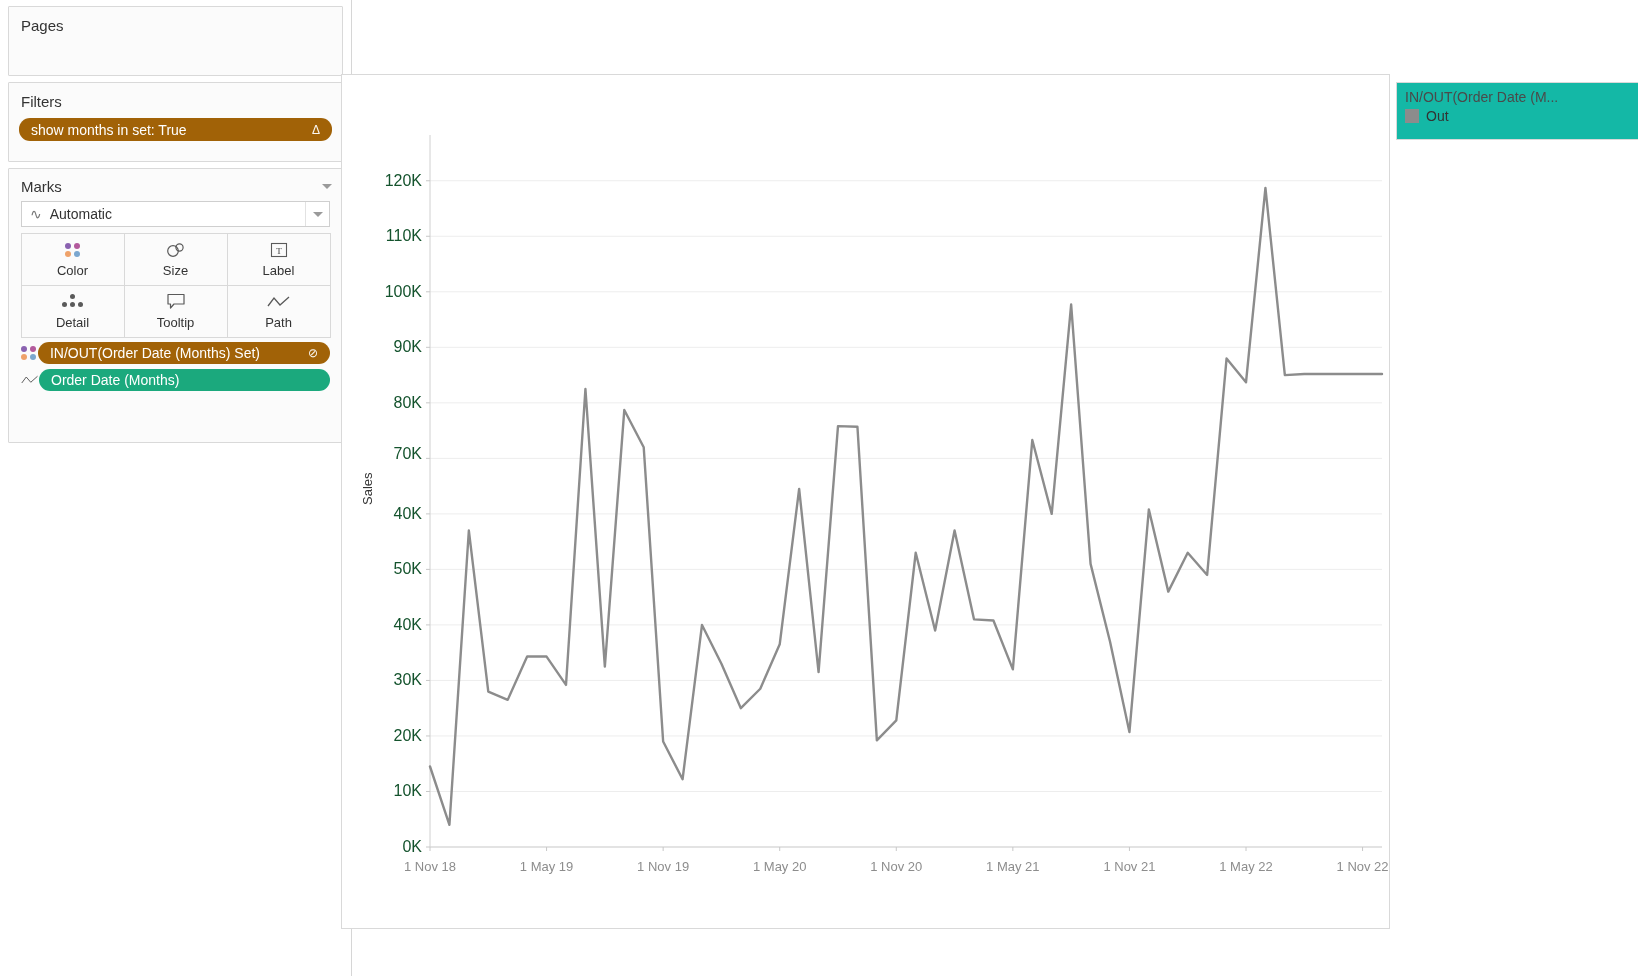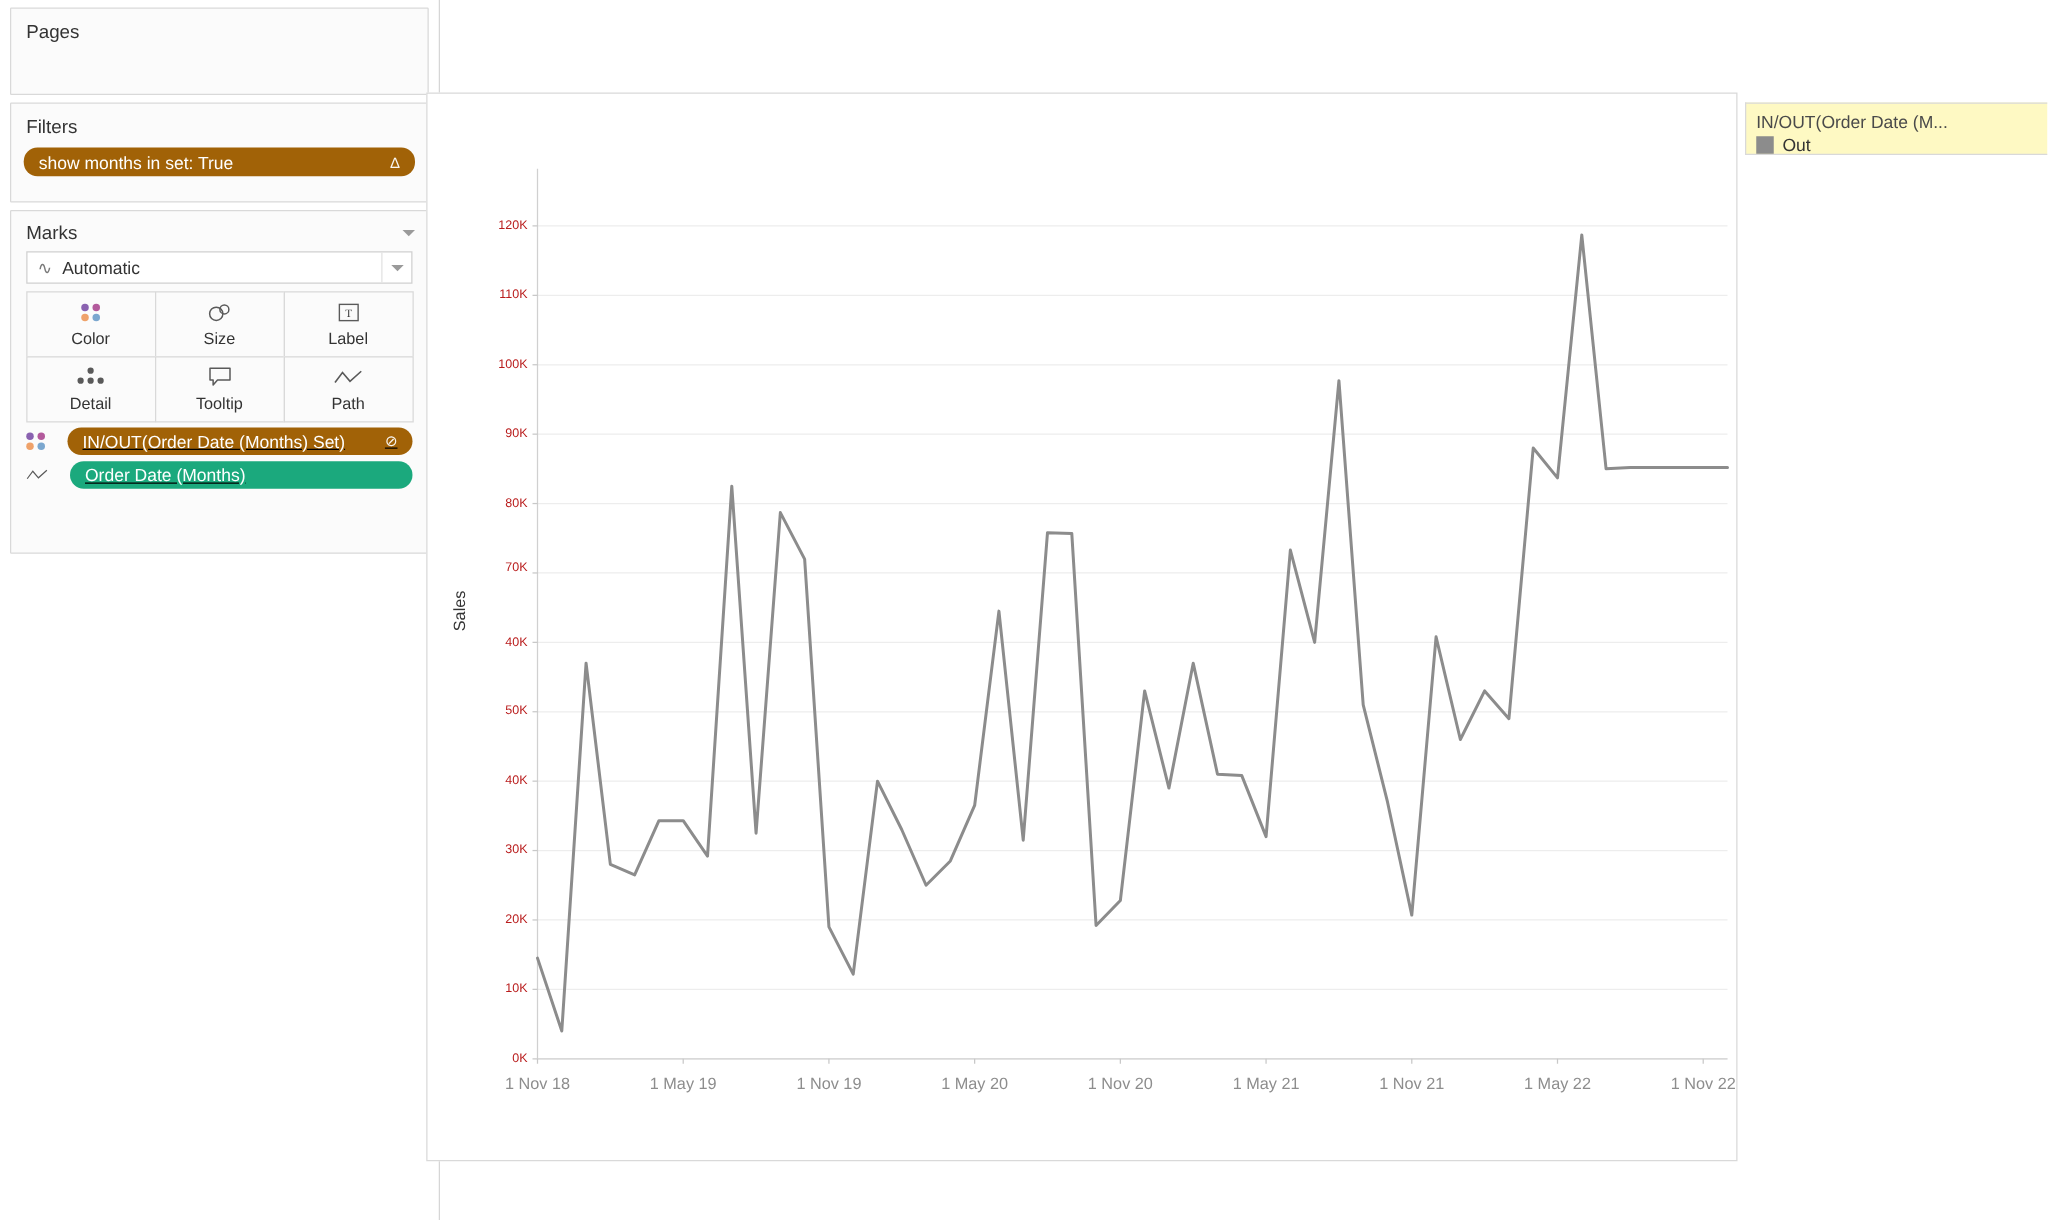--- a/index.html
+++ b/index.html
@@ -113,22 +113,21 @@
 
   .dots4 { display: grid; grid-template-columns: 7px 7px; grid-gap: 2px; }
   .dots4 i { width: 6px; height: 6px; border-radius: 50%; display:block; }
 
   .dots3 { position: relative; width: 26px; height: 16px; }
   .dots3 i { position: absolute; width: 5px; height: 5px; border-radius: 50%; background: #5a5a5a; }
 
   .mk-pill-row {
     display: flex; align-items: center;
     margin: 5px 12px 0 12px;
-    gap: 17px;
-    text-decoration: underline;
+    gap: 0;
   }
   .mk-ico { width: 18px; display: flex; align-items: center; justify-content: center; }
 
   
   .shelves {
     position: absolute; left: 352px; top: 0;
     width: 1286px; height: 74px;
     background: #ffffff;
   }
   .shelf-row {
@@ -173,36 +172,36 @@
     position: absolute;
     left: 0; right: 0; bottom: 10px;
     text-align: center;
     font-size: 13px; color: #333333; font-weight: bold;
   }
 
   .ytick {
     position: absolute;
     right: 0; width: 56px;
     text-align: right;
-    font-size: 10px; color: #b91c1c;
+    font-size: 16px; color: #14532d;
     transform: translateY(-50%);
   }
   .xtick {
     position: absolute;
     font-size: 13px; color: #8d8d8d;
     transform: translateX(-50%);
     white-space: nowrap;
   }
 
   
   .legend {
     position: absolute;
     left: 1396px; top: 82px;
-    width: 242px; height: 42px;
-    background: #fef9c3;
+    width: 242px; height: 58px;
+    background: #14b8a6;
     border: 1px solid #d9d9d9;
     border-right: none;
   }
   .legend-title {
     font-size: 14px; color: #4a4a4a;
     padding: 6px 8px 2px 8px;
     white-space: nowrap; overflow: hidden;
   }
   .legend-item {
     display: flex; align-items: center; gap: 7px;

